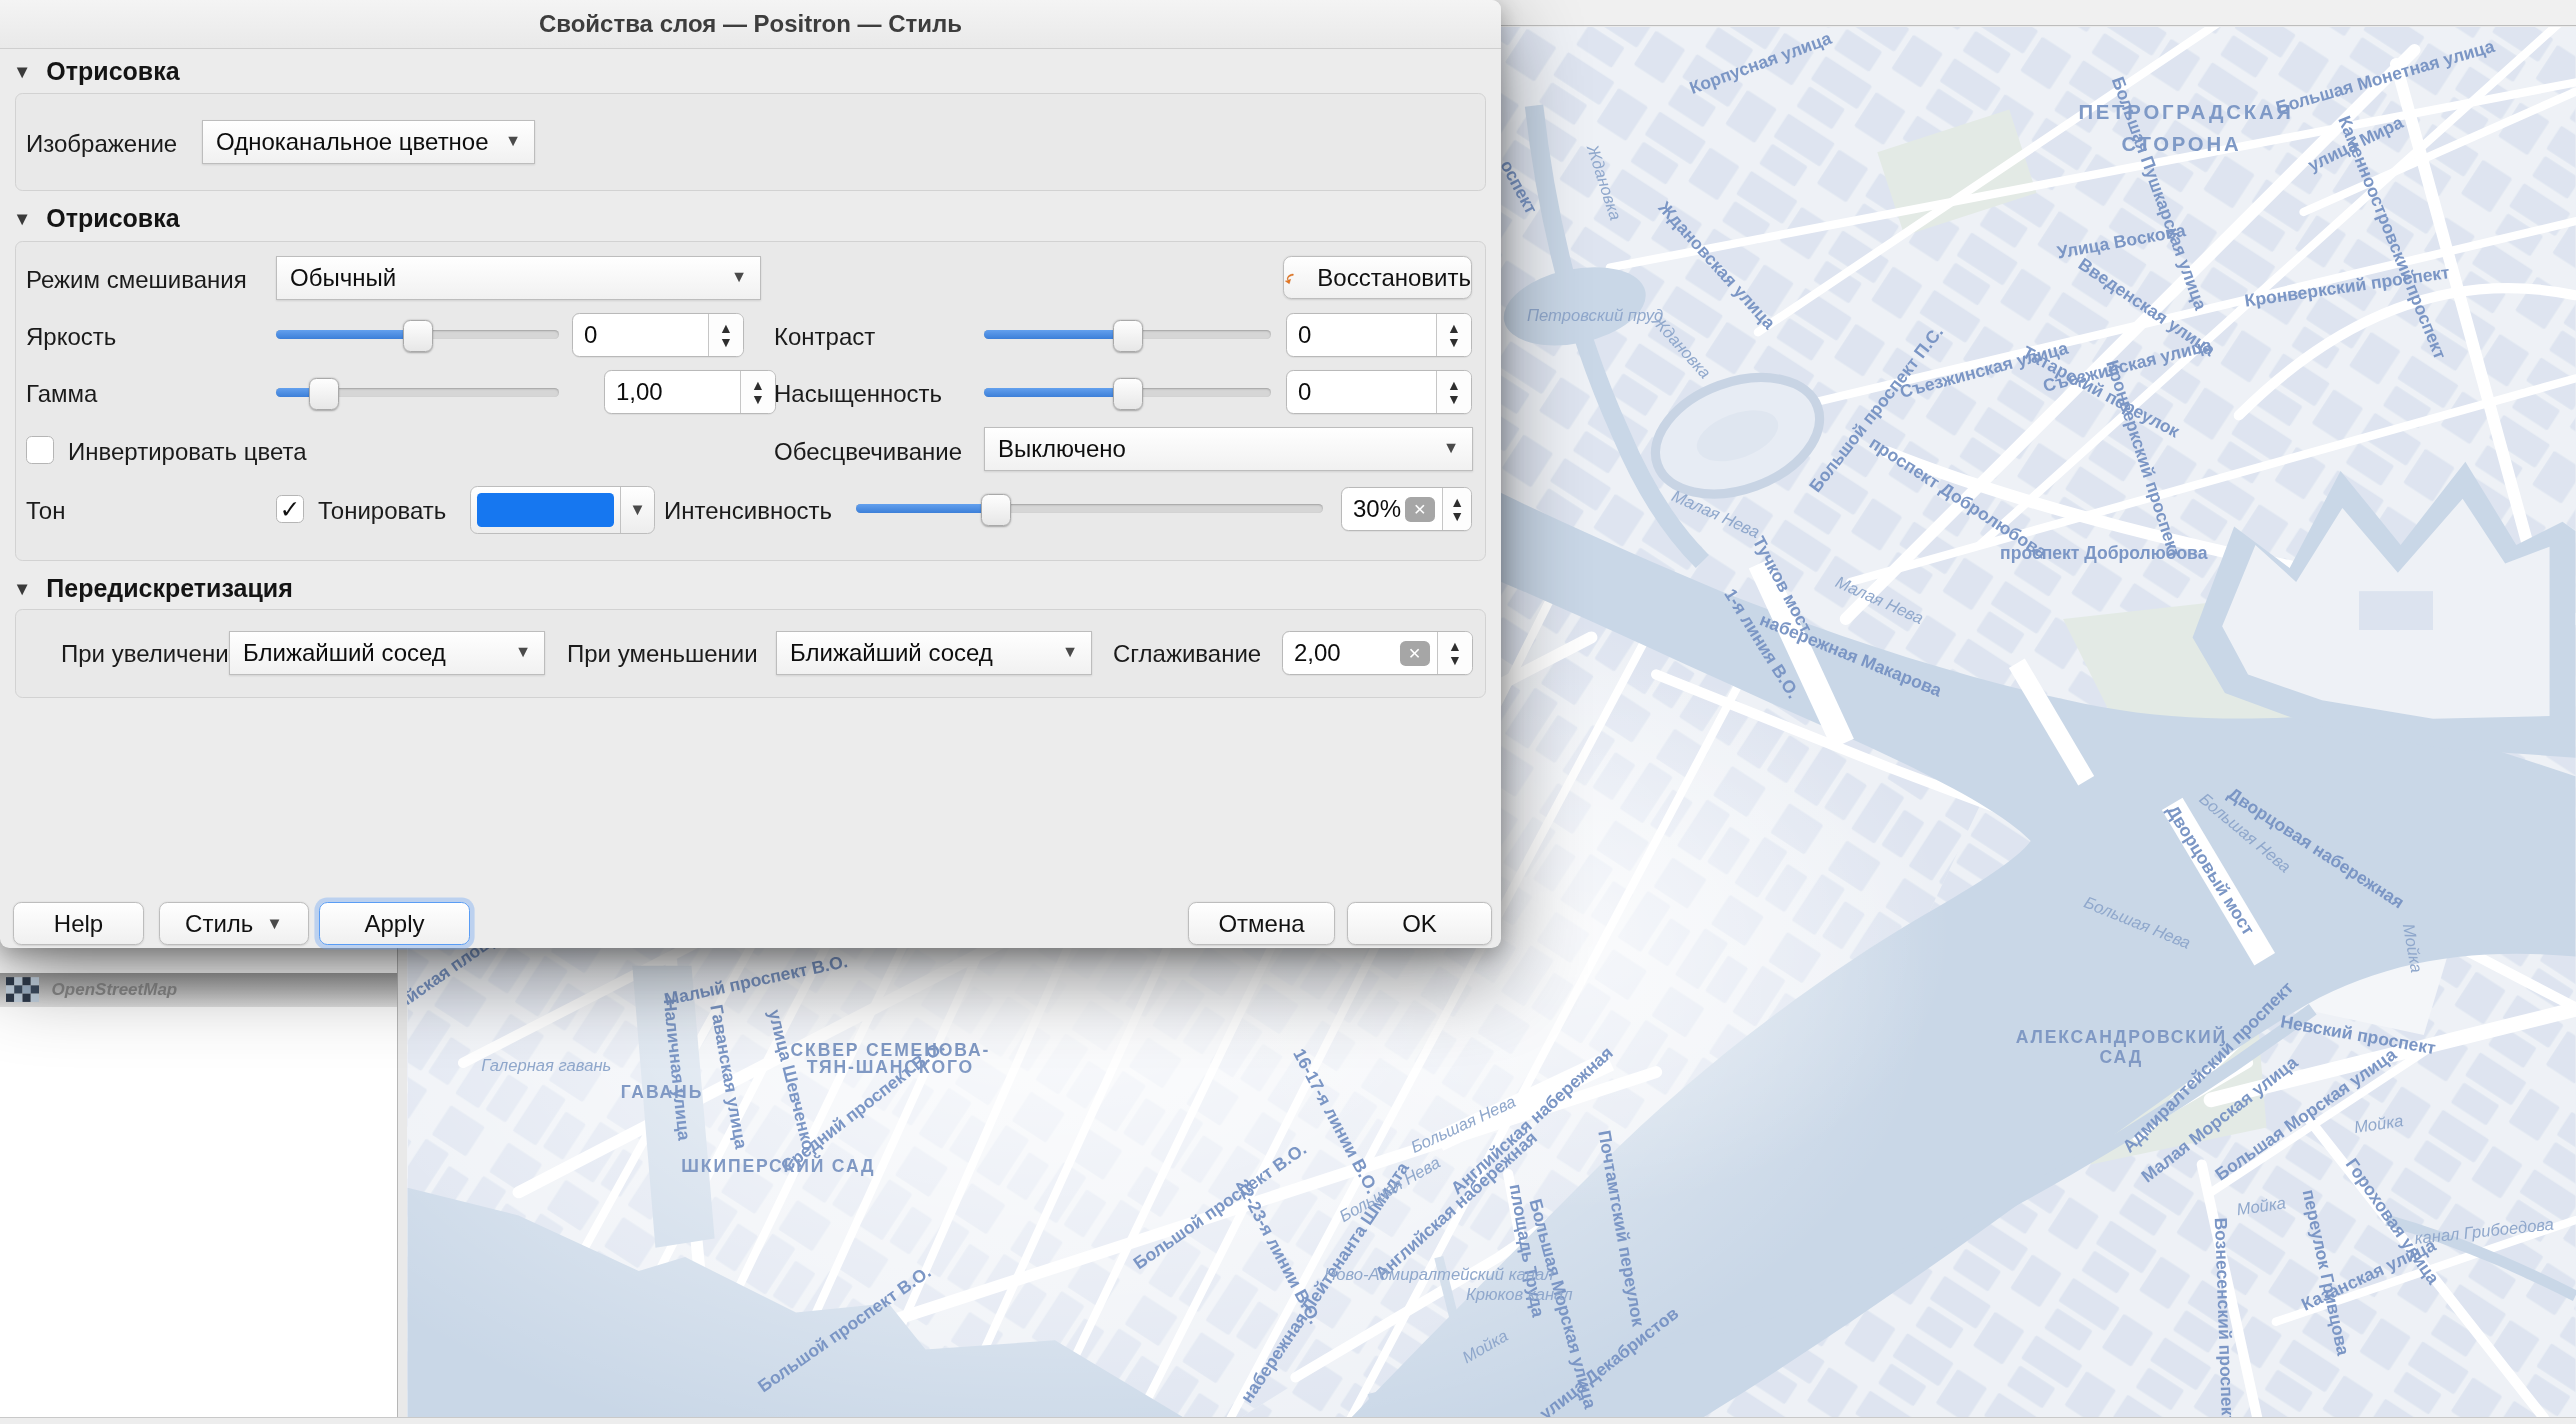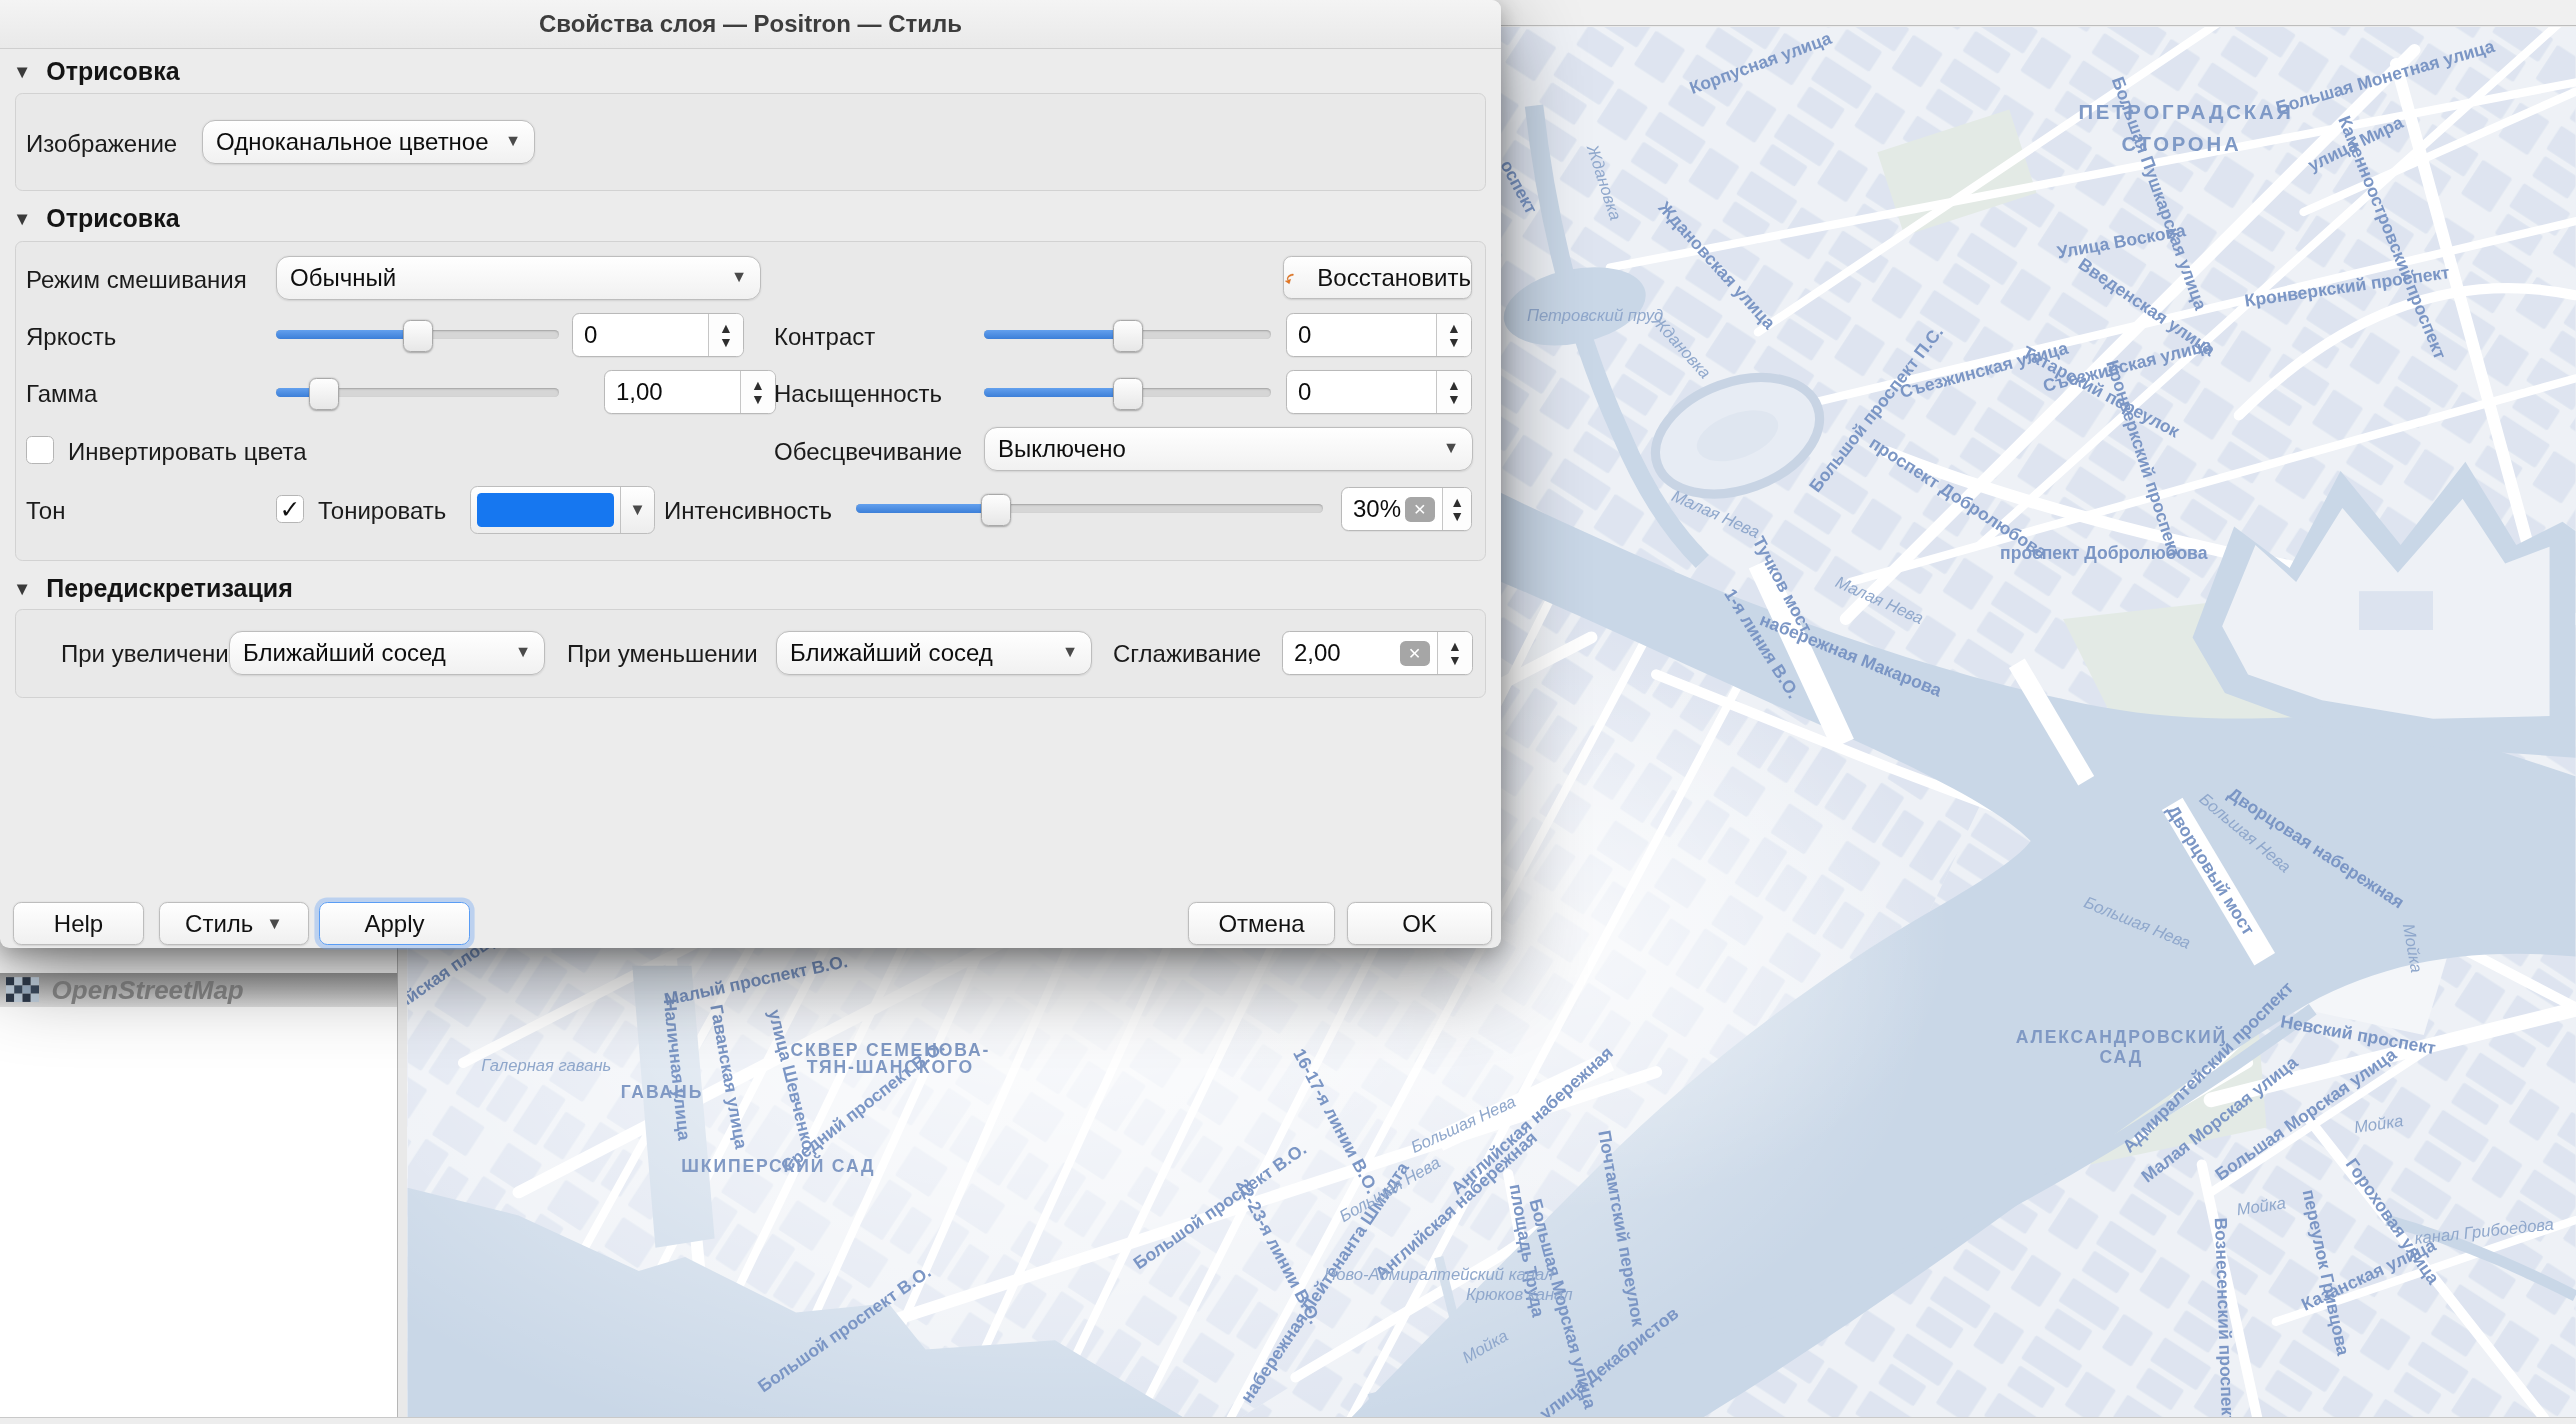--- a/index.html
+++ b/index.html
@@ -12,21 +12,21 @@
   .status-bar{position:absolute;left:0;top:1417px;width:2576px;height:8.3px;background:#ededed;
               border-top:0.9px solid #c9c9c9;}
 
   
   .layers-panel{position:absolute;left:0;top:25px;width:397px;height:1392px;background:#ffffff;
                 border-right:0.9px solid #b6b6b6;}
   .splitter{position:absolute;left:398px;top:25px;width:9.3px;height:1392px;background:#e9e9e9;}
   .layer-row{position:absolute;left:0;width:397px;display:flex;align-items:center;gap:13px;padding-left:5.6px;box-sizing:border-box;}
   .layer-row.osm{top:948px;height:34px;background:linear-gradient(#9d9d9d,#e3e3e3);}
   .layer-row.positron{top:983px;height:37px;background:linear-gradient(#c6c6c6,#dedede);border-top:0.9px solid #aeaeae;}
-  .layer-name{font-size:26px;font-weight:bold;color:#111;}
+  .layer-name{font-size:17px;font-weight:bold;color:#111;}
   .layer-row.osm .layer-name{color:#8a8a8a;font-style:italic;}
   .layer-row.positron .layer-name{text-decoration:underline;}
 
   
   .map-wrap{position:absolute;left:407px;top:27px;width:2169px;height:1391px;background:#eef1f6;}
   .lbl{fill:#7b96c5;font-family:"Liberation Sans",sans-serif;}
   .lbl.street{font-size:19px;font-weight:600;}
   .lbl.water{font-size:18px;font-style:italic;fill:#90a8cc;}
   .lbl.area{font-size:19px;font-weight:bold;letter-spacing:2px;fill:#8099c4;}
   .lbl.district{font-size:22px;font-weight:bold;letter-spacing:3px;fill:#7e99c6;}
@@ -37,21 +37,21 @@
   .titlebar{position:absolute;left:0;top:0;width:100%;height:48px;background:linear-gradient(#f4f4f4,#e9e9e9);
             border-bottom:0.9px solid #cfcfcf;border-radius:0 9.3px 0 0;display:flex;align-items:center;justify-content:center;}
   .title{font-size:24px;font-weight:bold;color:#3d3d3d;}
   .sect{position:absolute;left:13px;display:flex;align-items:center;gap:15px;}
   .sect .tri{font-size:18.5px;color:#3a3a3a;}
   .sect .stitle{font-size:25px;font-weight:bold;color:#141414;}
   .gbox{position:absolute;left:15px;width:1471px;background:#e9e9e9;border:0.9px solid #d2d2d2;border-radius:7.4px;box-sizing:border-box;}
   .dlabel{position:absolute;font-size:24px;color:#1b1b1b;white-space:nowrap;}
 
   .combo{position:absolute;height:44px;background:linear-gradient(#ffffff,#f1f1f1);border:0.9px solid #bdbdbd;
-         border-radius:13px;box-sizing:border-box;display:flex;align-items:center;padding:0 41px 0 13px;
+         border-radius:0;box-sizing:border-box;display:flex;align-items:center;padding:0 41px 0 13px;
          font-size:24px;color:#0d0d0d;box-shadow:0 0.9px 1.9px rgba(0,0,0,.10);}
   .combo .arr{position:absolute;right:11px;top:50%;transform:translateY(-54%) scale(.8);color:#4a4a4a;font-size:20.4px;}
 
   .slider{position:absolute;height:9.3px;background:#d6d6d6;border-radius:4.6px;box-shadow:inset 0 0.9px 1.9px rgba(0,0,0,.25);}
   .slider .fill{position:absolute;left:0;top:0;bottom:0;background:linear-gradient(#63a0ee,#3c7fd8);border-radius:4.6px;}
   .slider .handle{position:absolute;top:-10.2px;width:28px;height:30px;transform:translateX(-50%);
                   background:linear-gradient(#fefefe,#e7e7e7);border:0.9px solid #a9a9a9;border-radius:7.4px;
                   box-shadow:0 0.9px 1.9px rgba(0,0,0,.3);}
 
   .spin{position:absolute;height:44px;background:#ffffff;border:0.9px solid #b9b9b9;border-radius:7.4px;

